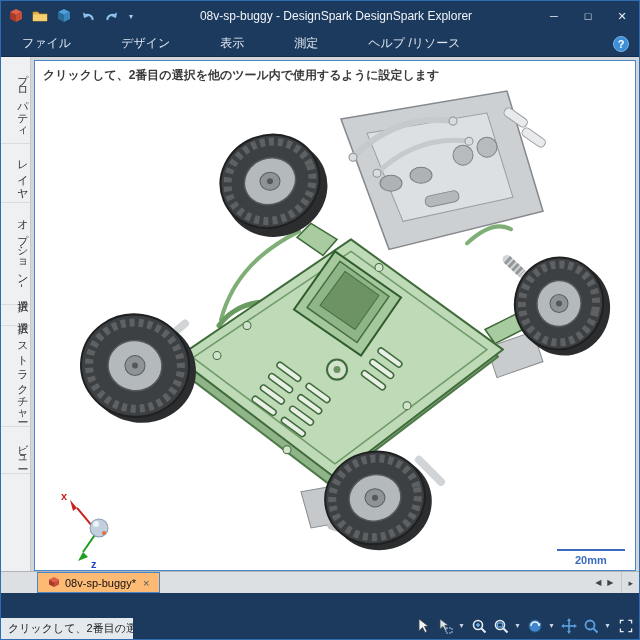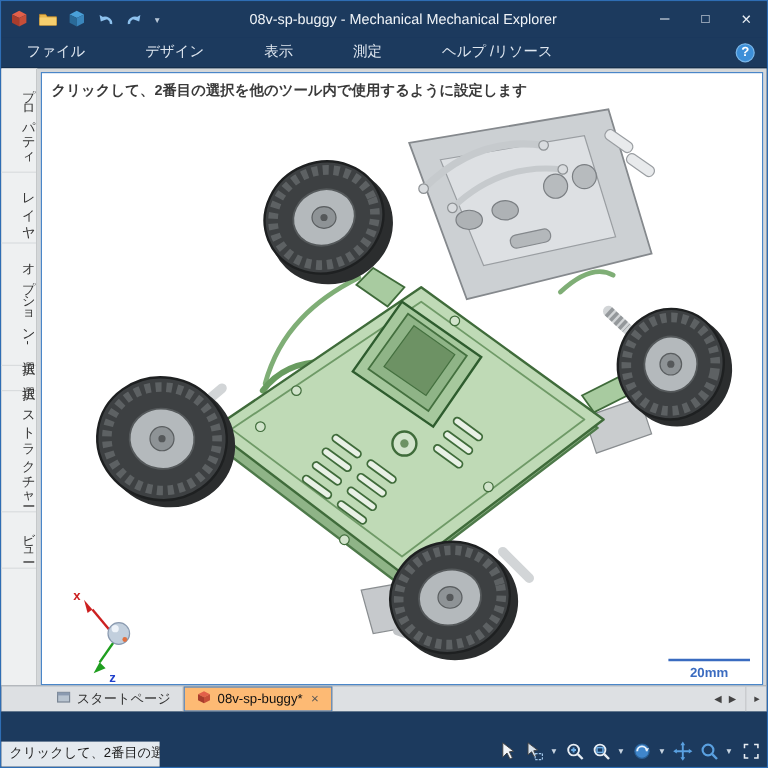--- a/index.html
+++ b/index.html
@@ -80,21 +80,21 @@
         </svg>
     </span>
     <span class="tb-ic">
       <svg width="16" height="16" viewBox="0 0 16 16">
           <path d="M3.5 12 A5 4.5 0 0 1 11 7.5" fill="none" stroke="#8ec2ee" stroke-width="2"></path>
           <path d="M13 4.5 L12 10 L7 8 Z" fill="#8ec2ee"></path>
         </svg>
     </span>
     <span class="tb-caret">▾</span>
   </div>
-  <div class="tb-title">08v-sp-buggy - Mechanical Mechanical Explorer</div>
+  <div class="tb-title">08v-sp-buggy - DesignSpark DesignSpark Explorer</div>
   <div class="win-controls">
     <span class="win-btn">─</span>
     <span class="win-btn">□</span>
     <span class="win-btn">✕</span>
   </div>
 </div>
 
 <div class="menubar">
   <span class="menu-item">ファイル</span>
   <span class="menu-item">デザイン</span>
@@ -246,29 +246,20 @@
         <g>
           <line x1="522" y1="488" x2="590" y2="488" stroke="#3a6bc0" stroke-width="2"></line>
           <text x="540" y="502" fill="#3a6bc0" font-size="11">20mm</text>
         </g>
       </svg>
     </div>
   </div>
 </div>
 
 <div class="tabbar">
-  <div class="dtab">
-    <span>
-      <svg width="12" height="12" viewBox="0 0 12 12">
-          <rect x="1" y="2" width="10" height="8" fill="#b8c4d0" stroke="#7a8694"></rect>
-          <rect x="1" y="2" width="10" height="2.5" fill="#8a9ab0"></rect>
-        </svg>
-    </span>
-    <span>スタートページ</span>
-  </div>
   <div class="dtab active">
     <span>
       <svg width="12" height="12" viewBox="0 0 12 12">
           <path d="M6 1 L11 3.5 L6 6 L1 3.5 Z" fill="#e2604a"></path>
           <path d="M1 3.5 L6 6 L6 11 L1 8.5 Z" fill="#a83c2c"></path>
           <path d="M11 3.5 L6 6 L6 11 L11 8.5 Z" fill="#c64e38"></path>
         </svg>
     </span>
     <span>08v-sp-buggy*</span>
     <span class="dtab-close">×</span>

